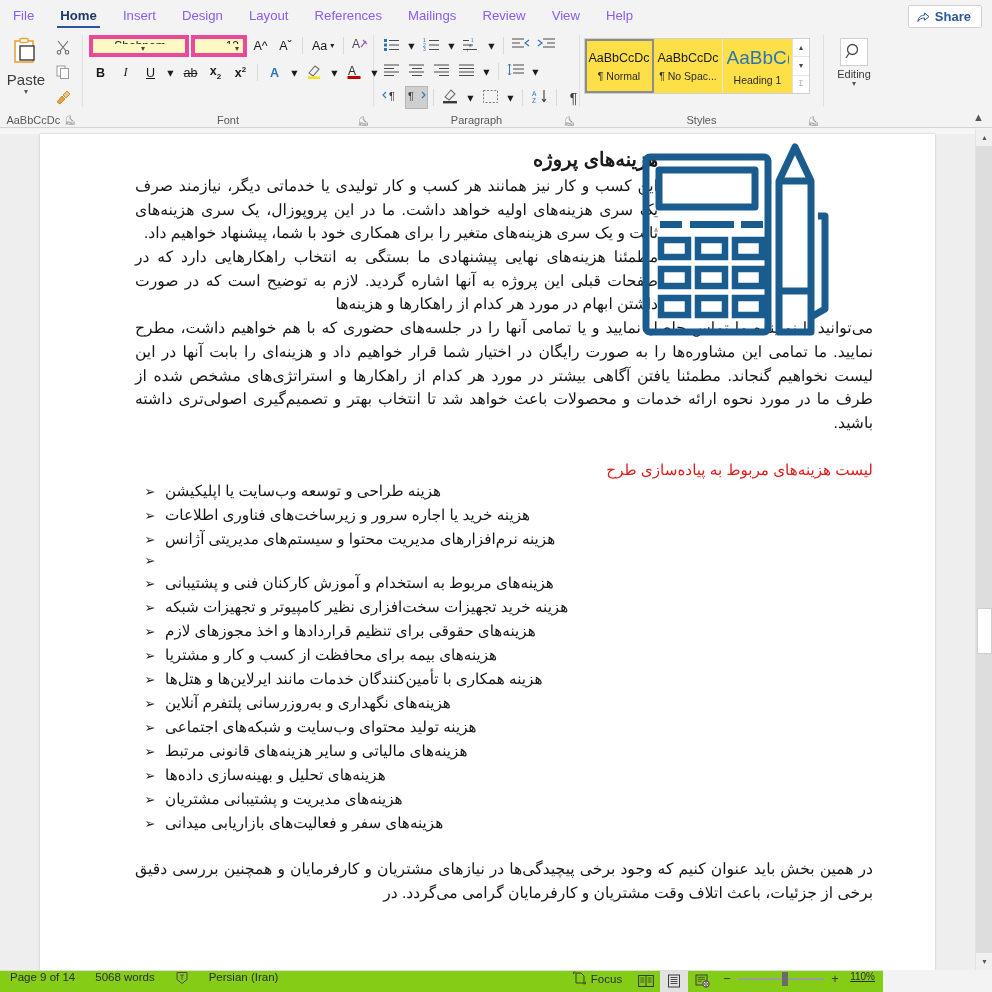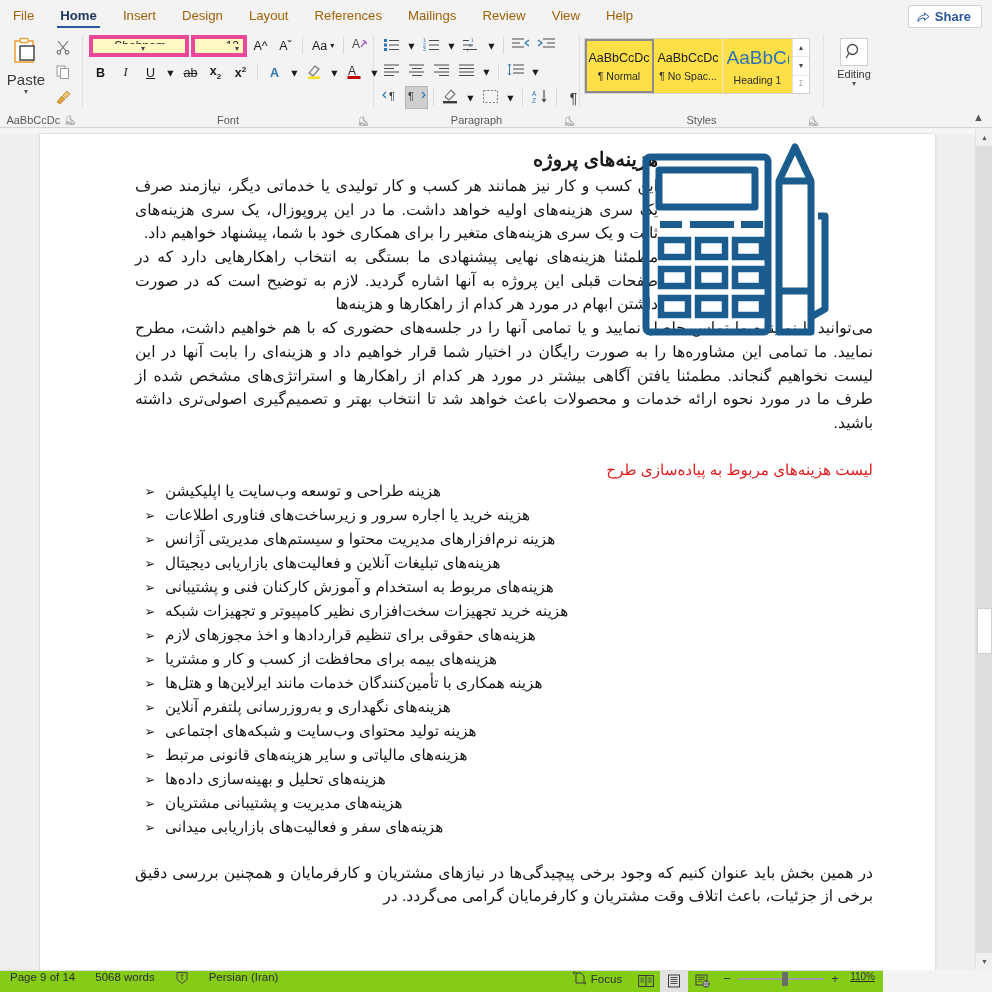--- a/index.html
+++ b/index.html
@@ -12,21 +12,21 @@
   }
   #app { position: relative; width: 992px; height: 992px; background:#f3f3f3; }
 
   
   .tabbar {
     position: absolute; top:0; left:0; width:992px; height:30px;
     background:#f3f3f3;
     display:flex; align-items:flex-end;
   }
   .tab {
-    font-size: 13.2px; color:#a16207;
+    font-size: 13.2px; color:#8b5cf6;
     padding: 2px 11px 7px 11px;
     margin: 0 2px;
     cursor:default; white-space:nowrap;
     position:relative;
   }
   .tab.active { color:#1f3864; font-weight:bold; }
   .tab.active:after {
     content:""; position:absolute; left:8px; right:8px; bottom:2px;
     height:2.5px; background:#2b579a;
   }
@@ -585,21 +585,20 @@
           <li>
               <span class="bl">➢</span>
               <span class="bt">هزینه خرید یا اجاره سرور و زیرساخت‌های فناوری اطلاعات</span>
             </li>
           <li>
               <span class="bl">➢</span>
               <span class="bt">هزینه نرم‌افزارهای مدیریت محتوا و سیستم‌های مدیریتی آژانس</span>
             </li>
           <li>
               <span class="bl">➢</span>
-              <span class="bt">هزینه‌های تبلیغات آنلاین و فعالیت‌های بازاریابی دیجیتال</span>
             </li>
           <li>
               <span class="bl">➢</span>
               <span class="bt">هزینه‌های مربوط به استخدام و آموزش کارکنان فنی و پشتیبانی</span>
             </li>
           <li>
               <span class="bl">➢</span>
               <span class="bt">هزینه خرید تجهیزات سخت‌افزاری نظیر کامپیوتر و تجهیزات شبکه</span>
             </li>
           <li>

